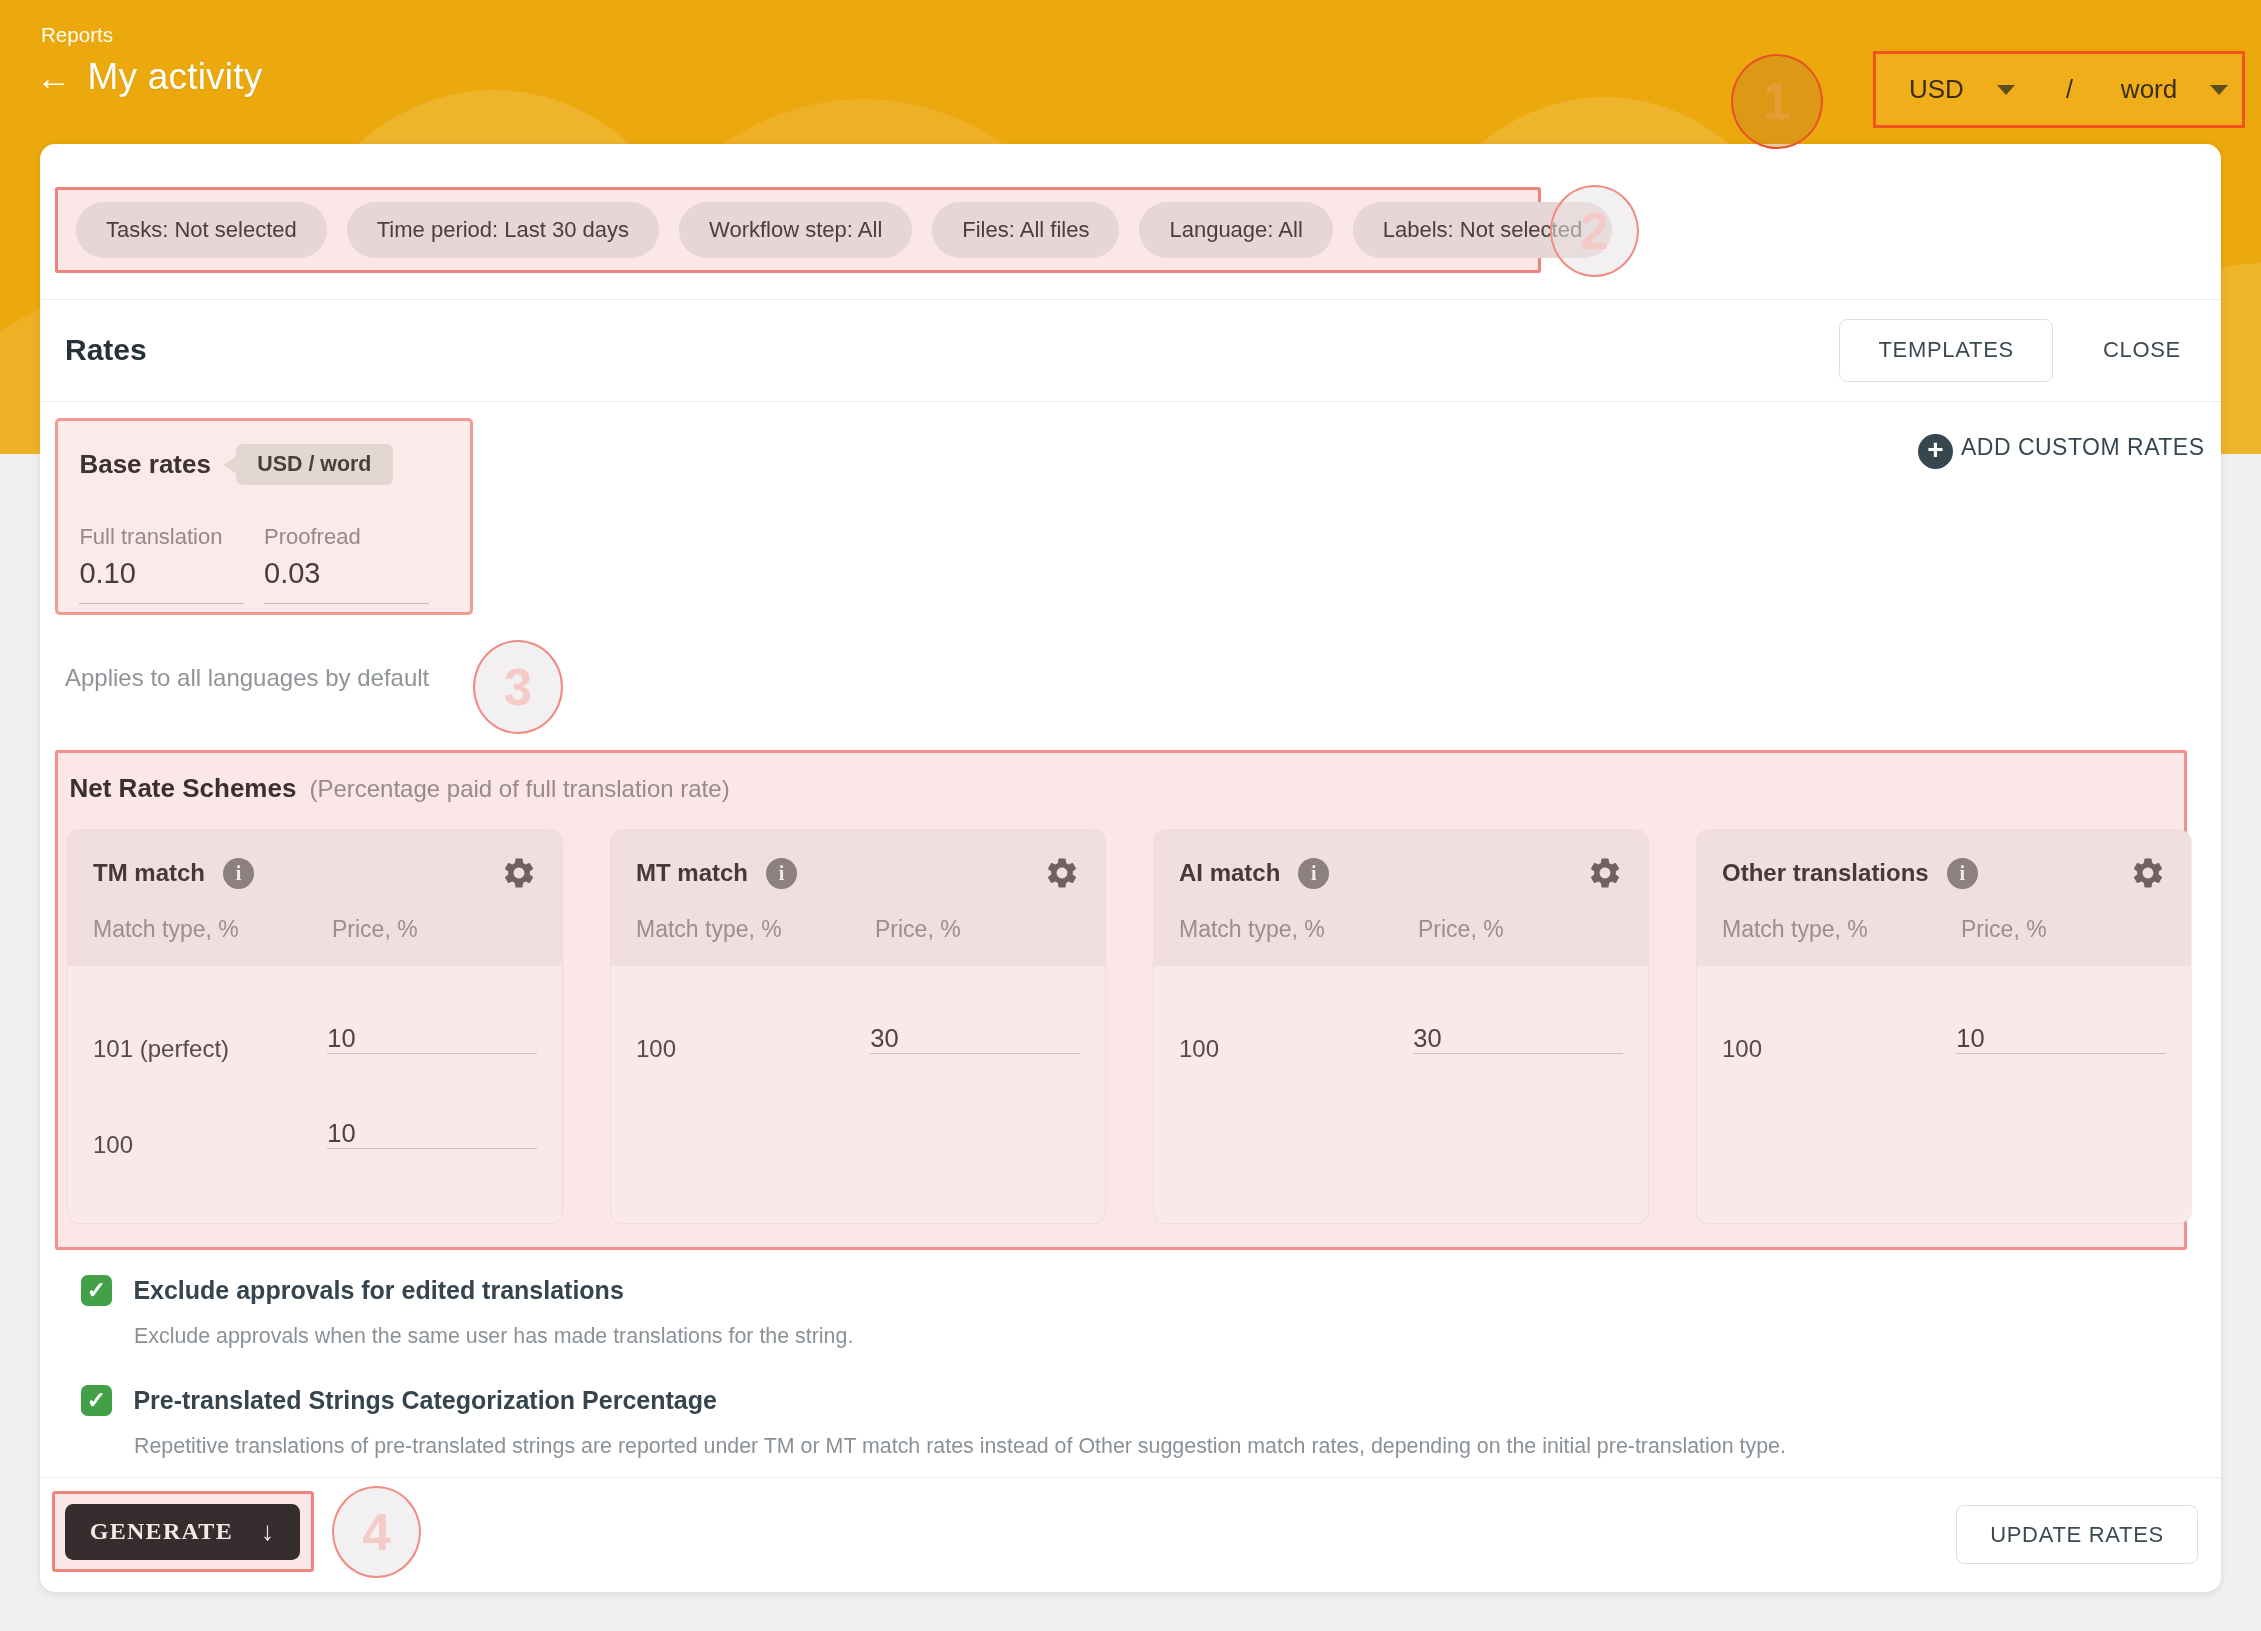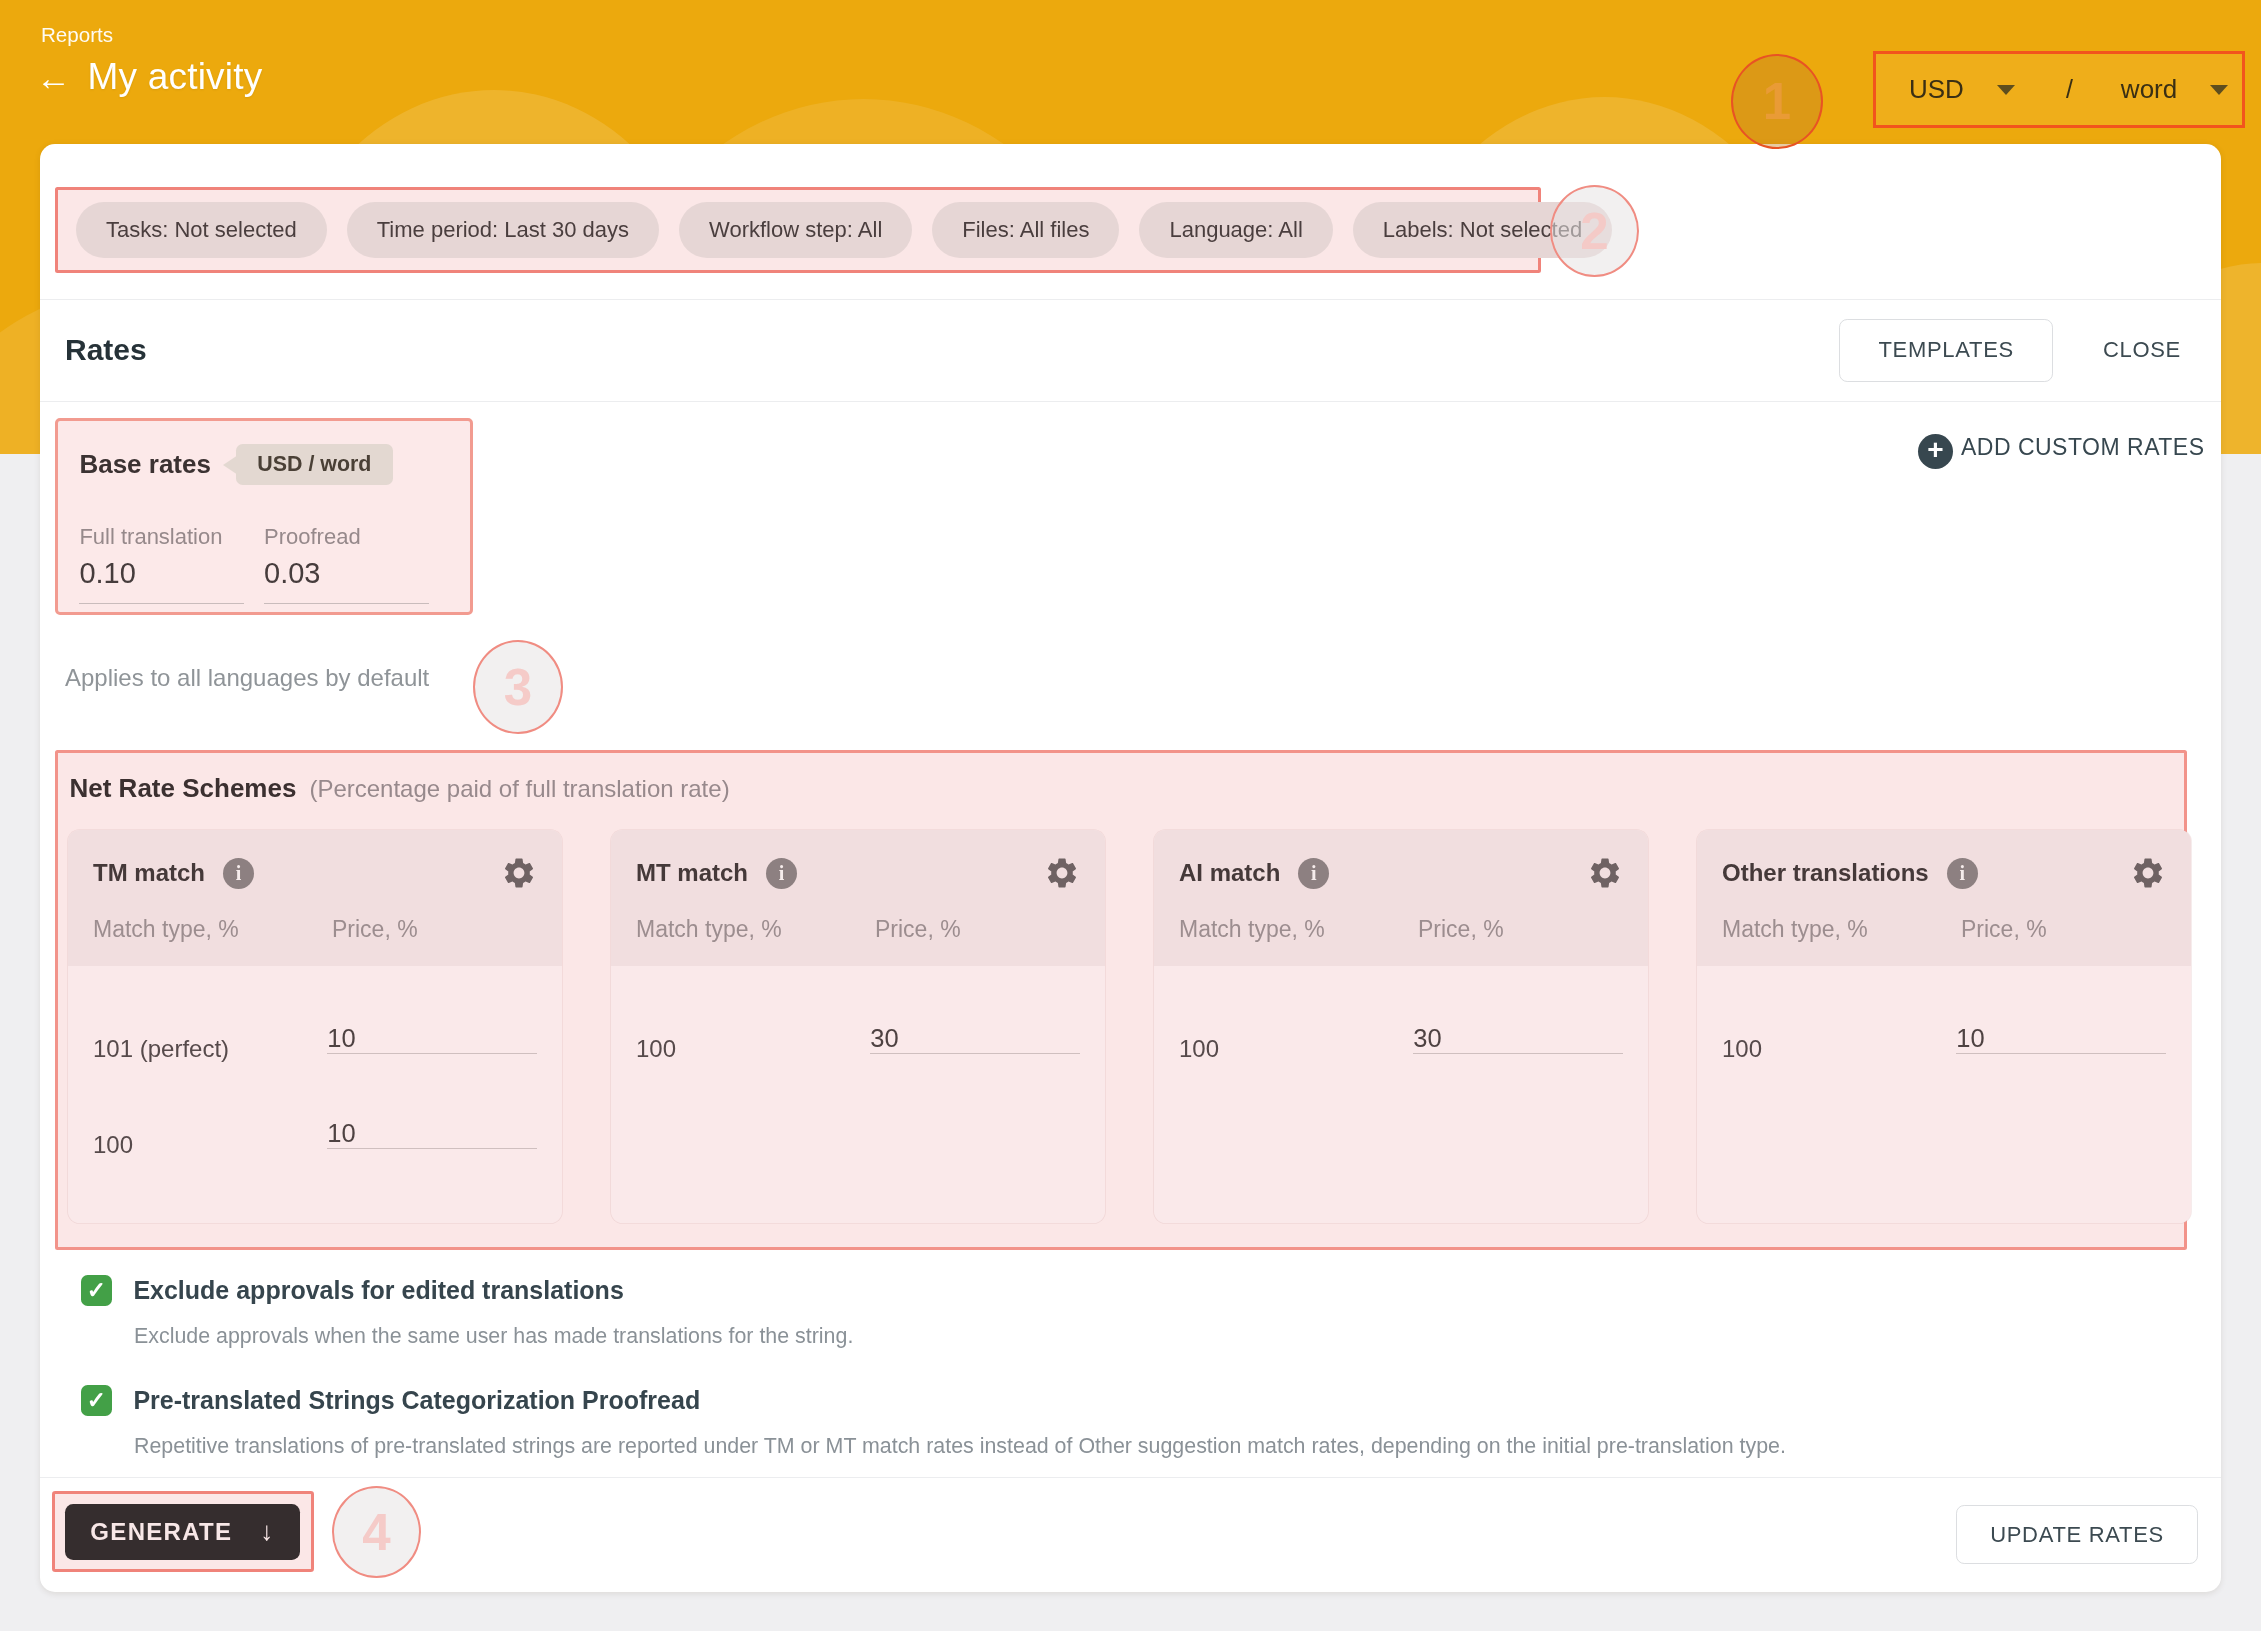--- a/index.html
+++ b/index.html
@@ -189,21 +189,21 @@
 
   
   .generate-box {
     position:absolute; left:11.5px; top:1347px; width:262px; height:81px;
     border-radius:3.3px; display:flex; align-items:center; justify-content:center;
   }
   .generate-btn {
     width:235px; height:56px; background:#352D2E; border:none; border-radius:8.2px;
     color:#F8E7E7; font-size:24px; font-weight:700; letter-spacing:1.3px;
     display:flex; align-items:center; justify-content:center; gap:28px;
-    cursor:pointer; font-family:Liberation Sans, sans-serif;
+    cursor:pointer; font-family:Liberation Serif, serif;
   }
   .generate-arrow { font-size:26px; font-weight:400; }
   .c4 { left:292px; top:1342px; width:89px; height:92px; }
   .update-btn { position:absolute; right:23px; top:1361px; height:59px; padding:0 33px; }
 </style>
 </head>
 <body>
 
 <div class="gold-header">
   <div class="wave w1"></div>
@@ -401,21 +401,21 @@
     <div class="option">
       <div class="option-head">
         <span class="checkbox"></span>
         <span class="option-label">Exclude approvals for edited translations</span>
       </div>
       <div class="option-desc">Exclude approvals when the same user has made translations for the string.</div>
     </div>
     <div class="option">
       <div class="option-head">
         <span class="checkbox"></span>
-        <span class="option-label">Pre-translated Strings Categorization Proofread</span>
+        <span class="option-label">Pre-translated Strings Categorization Percentage</span>
       </div>
       <div class="option-desc">Repetitive translations of pre-translated strings are reported under TM or MT match rates instead of Other suggestion match rates, depending on the initial pre-translation type.</div>
     </div>
   </div>
 
   <div class="divider d3"></div>
 
   <div class="generate-box hl">
     <button class="generate-btn">
       <span>GENERATE</span>

